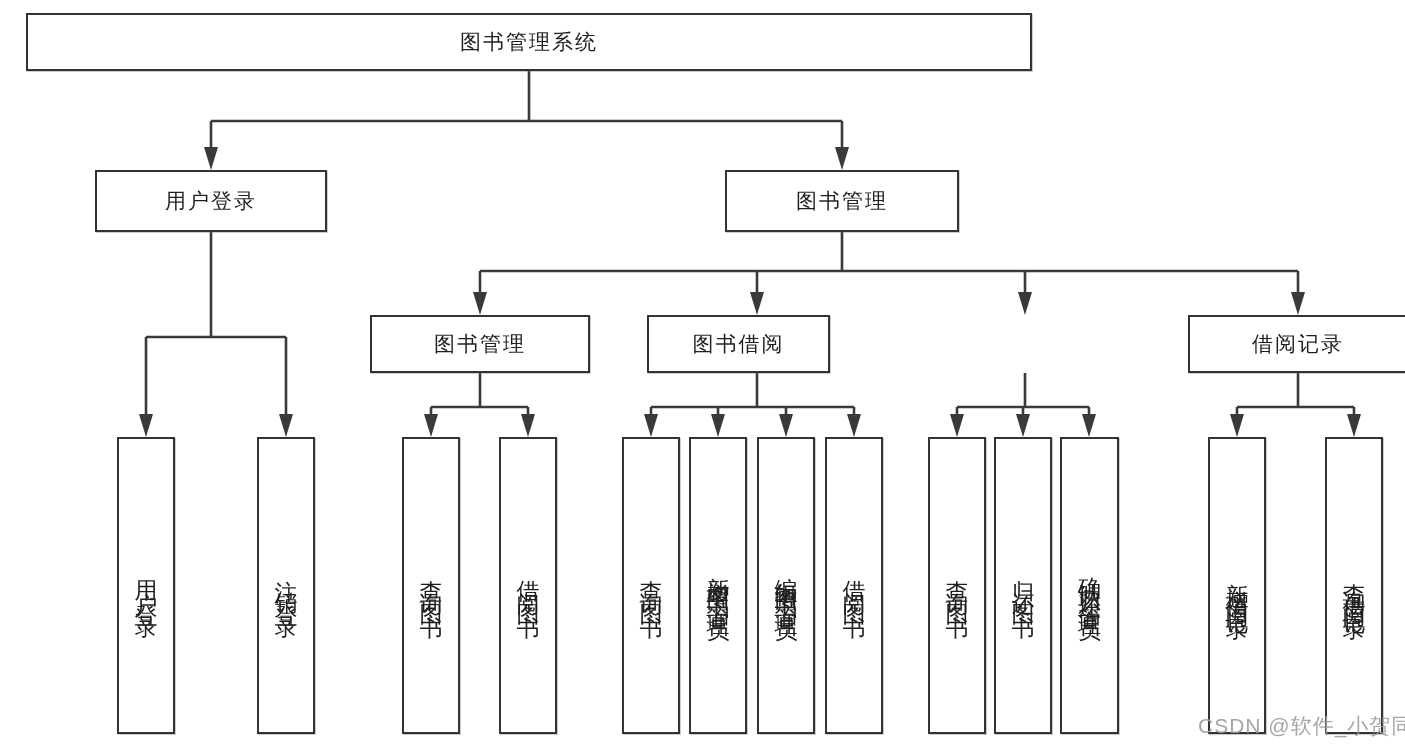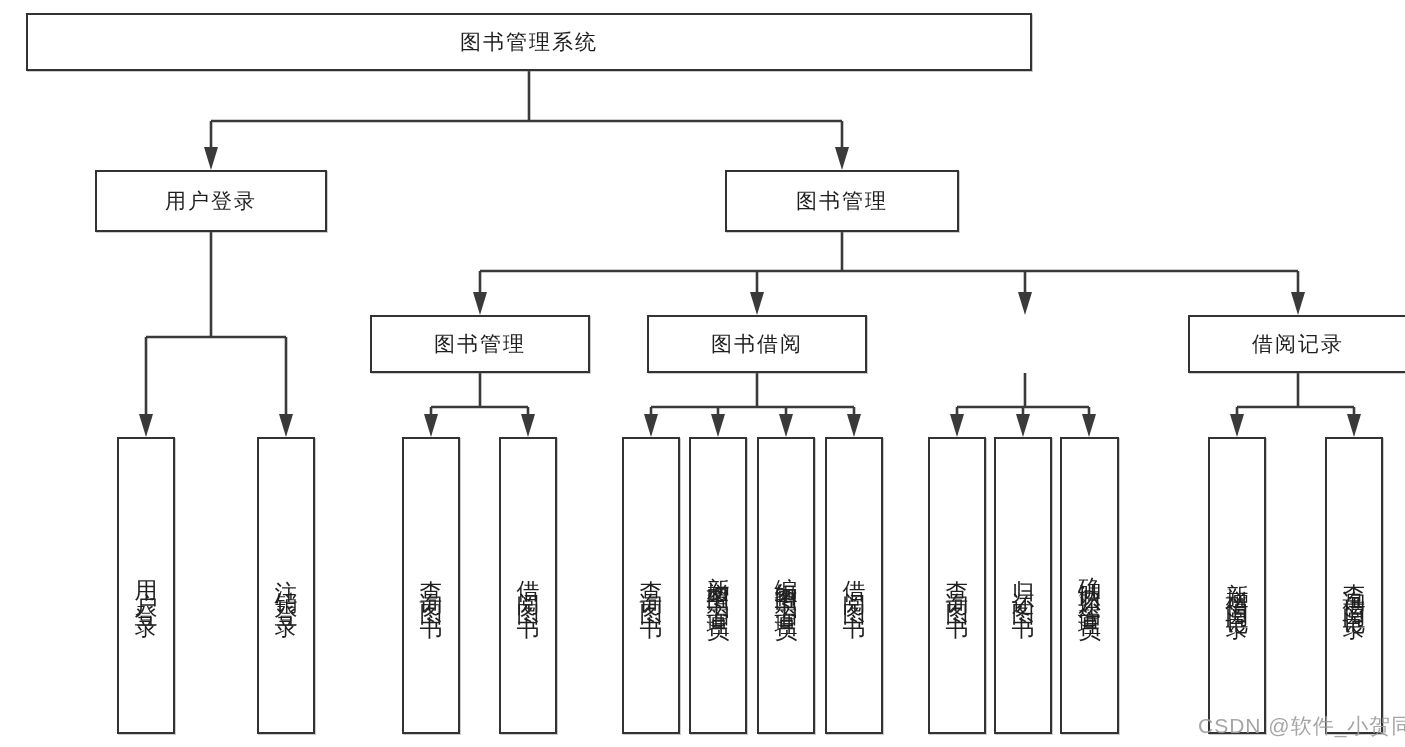--- a/index.html
+++ b/index.html
@@ -115,21 +115,21 @@
   <div class="node h" style="left:83px;top:170px;width:232px;height:62px">
     <span>用户登录</span>
   </div>
   <div class="node h" style="left:713px;top:170px;width:234px;height:62px">
     <span>图书管理</span>
   </div>
 
   <div class="node h" style="left:358px;top:315px;width:220px;height:58px">
     <span>图书管理</span>
   </div>
-  <div class="node h" style="left:635px;top:315px;width:220px;height:58px">
+  <div class="node h" style="left:635px;top:315px;width:183px;height:58px">
     <span>图书借阅</span>
   </div>
   <div class="node h" style="left:1176px;top:315px;width:220px;height:58px">
     <span>借阅记录</span>
   </div>
 
   <div class="node v sp12" style="left:105px;top:437px;width:58px;height:297px">
     <span>用户登录</span>
   </div>
   <div class="node v sp12" style="left:245px;top:437px;width:58px;height:297px">

